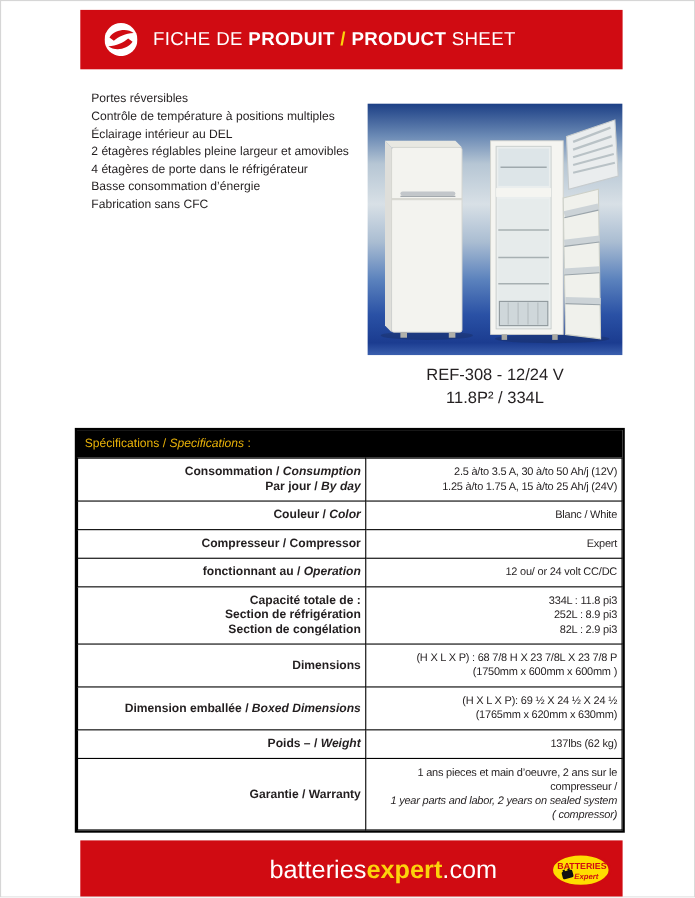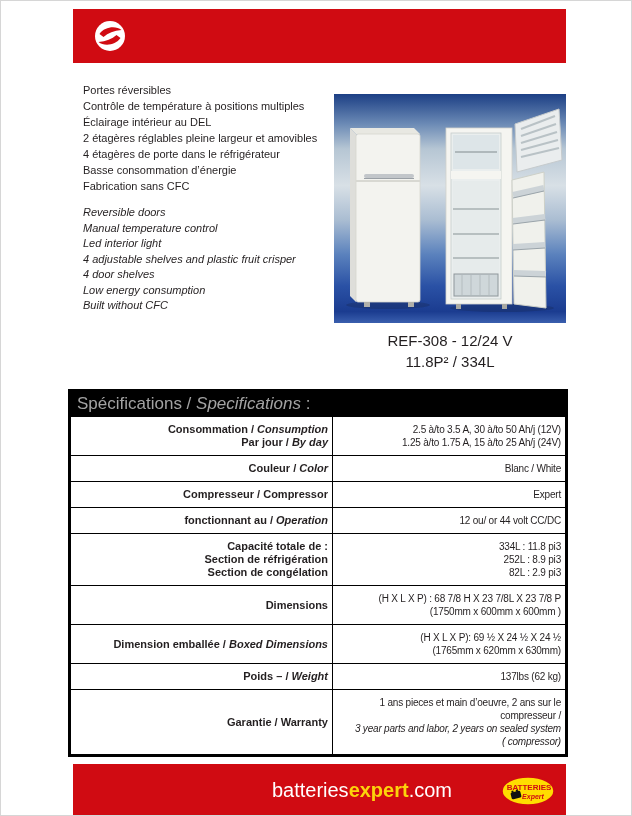--- a/index.html
+++ b/index.html
@@ -30,68 +30,60 @@
   .feat{font-size:11px;font-weight:400;line-height:16px;color:var(--page-text)}
   .features-en{margin-top:11px;width:274px}
   .features-en .feat{font-style:italic;line-height:15.5px}
   
   .photo{position:absolute;left:333px;top:93px;width:232px;height:229px;margin:0}
   .photo svg{display:block;width:100%;height:100%}
   .caption{position:absolute;left:333px;top:329px;width:232px;text-align:center;
     font-size:15px;font-weight:400;line-height:21px}
   
   .spec-wrap{position:absolute;left:67px;top:388px;width:500px;border:2px solid #000}
-  .spec-title{background:#000;color:#a3a3a3;font-size:17px;height:25px;line-height:25px;padding-left:7px;white-space:nowrap}
+  .spec-title{background:#000;color:#eab308;font-size:11px;height:25px;line-height:25px;padding-left:7px;white-space:nowrap}
   .spec-wrap table{width:100%;border-collapse:collapse;table-layout:fixed}
   .spec-wrap td{border:1px solid #000;vertical-align:middle;padding:6px 4px;text-align:right}
   td.label-cell{font-size:11px;font-weight:700;line-height:13px}
   td.value-cell{font-size:10px;line-height:13px;letter-spacing:-0.2px;overflow:hidden}
   .cell-line{white-space:nowrap}
   
   .footer{
     position:absolute;left:72px;top:763px;width:493px;height:53px;
     background:var(--brand-red);display:flex;align-items:center;justify-content:flex-end;
   }
-  .site{font-size:20px;color:#fff;white-space:nowrap}
+  .site{font-size:23px;color:#fff;white-space:nowrap}
   .footer-logo{flex:0 0 auto;width:56px;height:32px;margin:0 10px 0 48px}
   .footer-logo svg{display:block;width:100%;height:100%}
 </style>
 </head>
 <body>
 
 <div class="page">
 
   <header class="topbar">
     <span class="logo-ball">
       <svg viewBox="0 0 30 30" xmlns="http://www.w3.org/2000/svg">
         <circle cx="15" cy="15" r="15" fill="#ffffff"></circle>
         <path d="M4.5,13 C9.5,5.5 21,4.5 26.5,9 C19,9.5 13,12 8.5,16 Z" fill="#d00b12"></path>
         <path d="M25.5,17 C20.5,24.5 9,25.5 3.5,21 C11,20.5 17,18 21.5,14 Z" fill="#d00b12"></path>
       </svg>
     </span>
+    <h1 class="topbar-title"><span>FICHE DE </span><span class="b">PRODUIT</span><span class="b y"> / </span><span class="b">PRODUCT</span><span> SHEET</span></h1>
   </header>
 
   <section class="features">
     <div class="features-fr">
         <div class="feat">Portes réversibles</div>
         <div class="feat">Contrôle de température à positions multiples</div>
         <div class="feat">Éclairage intérieur au DEL</div>
         <div class="feat">2 étagères réglables pleine largeur et amovibles</div>
         <div class="feat">4 étagères de porte dans le réfrigérateur</div>
         <div class="feat">Basse consommation d’énergie</div>
         <div class="feat">Fabrication sans CFC</div>
-      </div>
-    <div class="features-en">
-        <div class="feat">Reversible doors</div>
-        <div class="feat">Manual temperature control</div>
-        <div class="feat">Led interior light</div>
-        <div class="feat">4 adjustable shelves and plastic fruit crisper</div>
-        <div class="feat">4 door shelves</div>
-        <div class="feat">Low energy consumption</div>
-        <div class="feat">Built without CFC</div>
       </div>
   </section>
 
   <figure class="photo">
     <svg viewBox="0 0 232 229" xmlns="http://www.w3.org/2000/svg" preserveAspectRatio="none">
       <defs>
         <linearGradient id="bgGrad" x1="0" y1="0" x2="0" y2="1">
           <stop offset="0" stop-color="#1c3f85"></stop>
           <stop offset="0.13" stop-color="#6b8ab5"></stop>
           <stop offset="0.24" stop-color="#b6c6d4"></stop>
@@ -192,21 +184,21 @@
             </td>
             <td class="value-cell">
               <div class="cell-line"><span>Expert</span></div>
             </td>
           </tr>
           <tr>
             <td class="label-cell">
               <div class="cell-line"><span>fonctionnant au / </span><span class="i">Operation</span></div>
             </td>
             <td class="value-cell">
-              <div class="cell-line"><span>12 ou/ or 44 volt CC/DC</span></div>
+              <div class="cell-line"><span>12 ou/ or 24 volt CC/DC</span></div>
             </td>
           </tr>
           <tr>
             <td class="label-cell">
               <div class="cell-line"><span>Capacité totale de :</span></div>
               <div class="cell-line"><span>Section de réfrigération</span></div>
               <div class="cell-line"><span>Section de congélation</span></div>
             </td>
             <td class="value-cell">
               <div class="cell-line"><span>334L : 11.8 pi3</span></div>
@@ -240,21 +232,21 @@
               <div class="cell-line"><span>137lbs (62 kg)</span></div>
             </td>
           </tr>
           <tr>
             <td class="label-cell">
               <div class="cell-line"><span>Garantie / Warranty</span></div>
             </td>
             <td class="value-cell">
               <div class="cell-line"><span>1 ans pieces et main d’oeuvre, 2 ans sur le</span></div>
               <div class="cell-line"><span>compresseur /</span></div>
-              <div class="cell-line"><span class="i">3 year parts and labor, 2 years on sealed system</span></div>
+              <div class="cell-line"><span class="i">1 year parts and labor, 2 years on sealed system</span></div>
               <div class="cell-line"><span class="i">( compressor)</span></div>
             </td>
           </tr>
         </tbody>
     </table>
   </section>
 
   <footer class="footer">
     <div class="site"><span>batteries</span><span class="b y">expert</span><span>.com</span></div>
     <div class="footer-logo">

